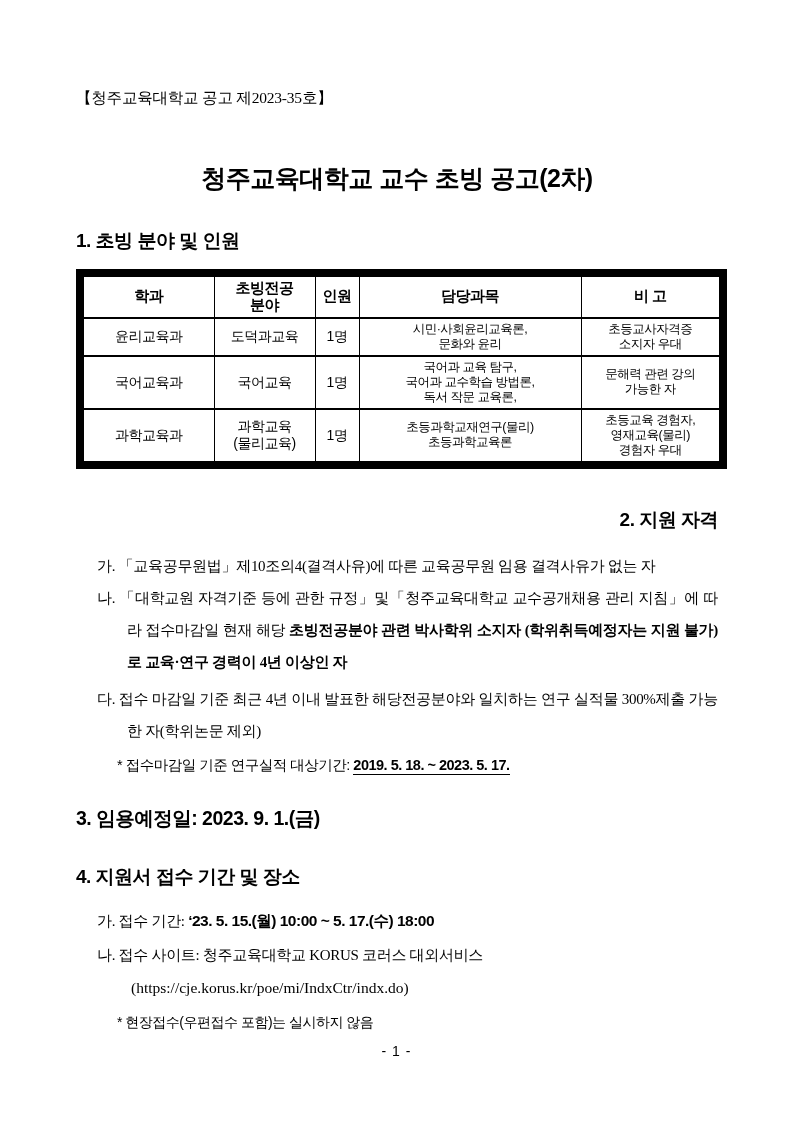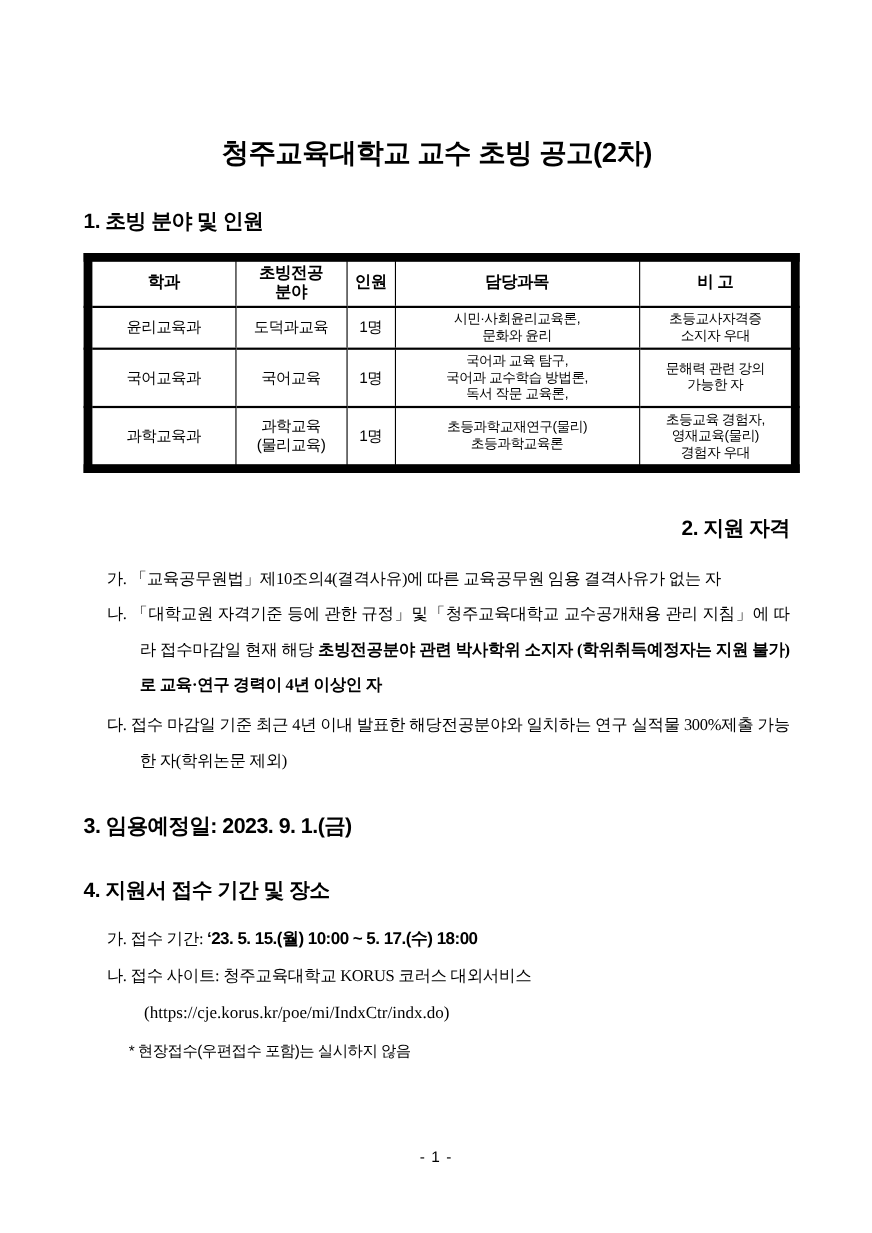--- a/index.html
+++ b/index.html
@@ -13,21 +13,21 @@
     box-sizing: border-box;
     padding: 88px 75px 0 76px;
     overflow: hidden;
   }
   .notice-number {
     font-size: 15.5px;
     line-height: 19px;
     letter-spacing: -0.2px;
   }
   .doc-title {
-    margin-top: 36px;
+    margin-top: 56px;
     text-align: center;
     font-family: "Liberation Sans", "DejaVu Sans", sans-serif;
     font-weight: bold;
     font-size: 25px;
     line-height: 30px;
     letter-spacing: -0.5px;
     white-space: nowrap;
   }
   .sec-heading {
     font-family: "Liberation Sans", "DejaVu Sans", sans-serif;
@@ -134,20 +134,21 @@
     font-family: "Liberation Sans", "DejaVu Sans", sans-serif;
     font-size: 14px;
     letter-spacing: 1px;
   }
 </style>
 </head>
 <body>
 
 <div class="page">
 
+  <div class="notice-number">【청주교육대학교 공고 제2023-35호】</div>
 
   <div class="doc-title">청주교육대학교 교수 초빙 공고(2차)</div>
 
   <div class="sec-heading sec1-heading">1. 초빙 분야 및 인원</div>
 
   <table class="recruit">
     <colgroup>
       <col style="width:134px">
         <col style="width:101px">
         <col style="width:44px">
@@ -199,20 +200,23 @@
   </table>
 
   <div class="sec-heading sec2-heading">2. 지원 자격</div>
 
   <div class="items">
     <p class="item"><span>가. 「교육공무원법」제10조의4(결격사유)에 따른 교육공무원 임용 결격사유가 없는 자</span></p>
     <p class="item"><span>나. 「대학교원 자격기준 등에 관한 규정」및「청주교육대학교 교수공개채용 관리 지침」에 따라 접수마감일 현재 해당 </span><span class="bold-run">초빙전공분야 관련 박사학위 소지자 (학위취득예정자는 지원 불가)로 교육·연구 경력이 4년 이상인 자</span></p>
     <p class="item item-da"><span>다. 접수 마감일 기준 최근 4년 이내 발표한 해당전공분야와 일치하는 연구 실적물 300%제출 가능한 자(학위논문 제외)</span></p>
   </div>
 
+  <div class="sub-note">
+    <span>* 접수마감일 기준 연구실적 대상기간: </span><span class="period-underline">2019. 5. 18. ~ 2023. 5. 17.</span>
+  </div>
 
   <div class="sec-heading sec3-heading">3. 임용예정일: 2023. 9. 1.(금)</div>
 
   <div class="sec-heading sec4-heading">4. 지원서 접수 기간 및 장소</div>
 
   <div class="s4-items">
     <p class="s4-item"><span>가. 접수 기간: </span><span class="date-bold">‘23. 5. 15.(월) 10:00 ~ 5. 17.(수) 18:00</span></p>
     <p class="s4-item"><span>나. 접수 사이트: 청주교육대학교 KORUS 코러스 대외서비스</span></p>
   </div>
 

